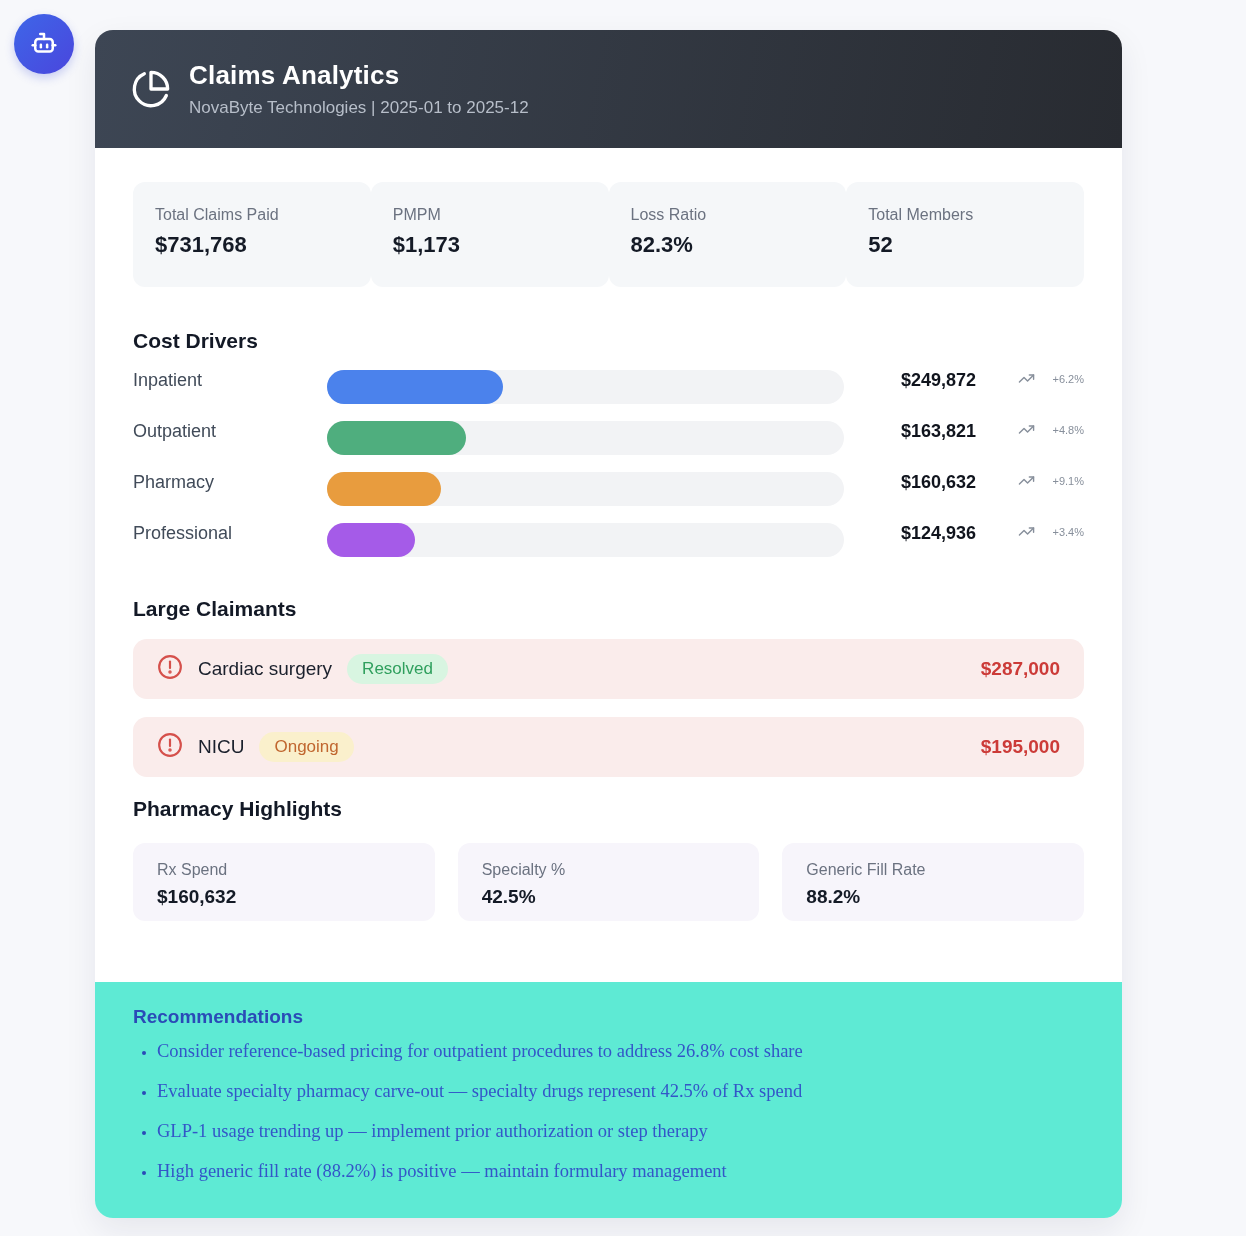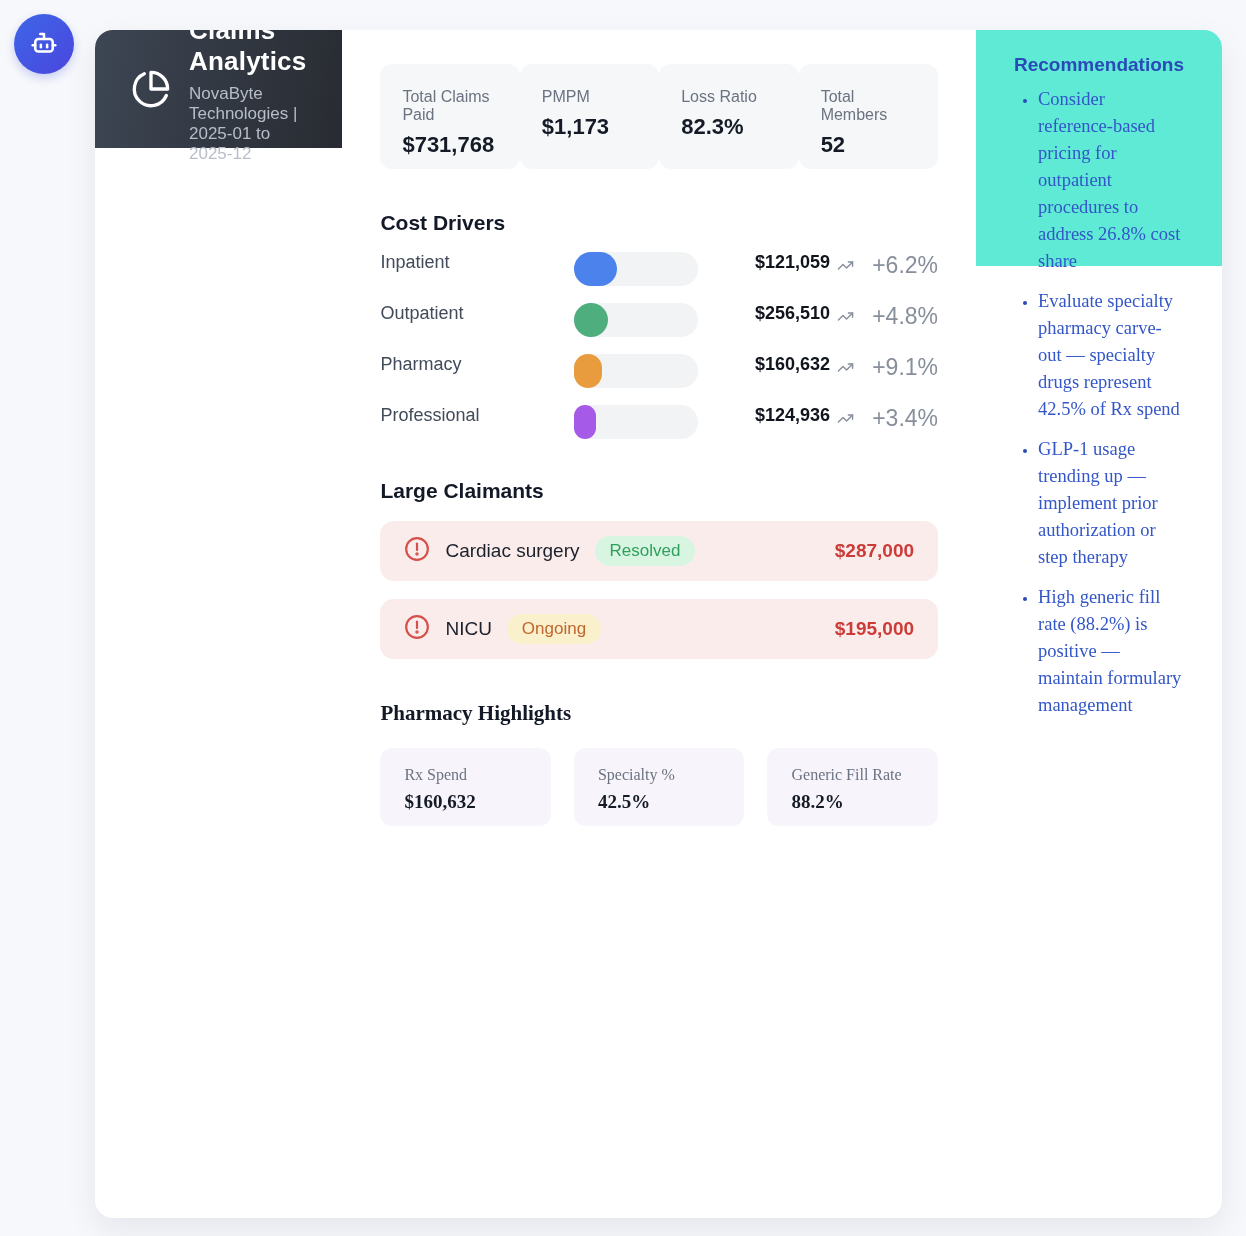--- a/index.html
+++ b/index.html
@@ -17,25 +17,25 @@
     width:60px; height:60px; border-radius:50%;
     background:linear-gradient(135deg,#3E66E8 0%,#4A46DD 100%);
     display:flex; align-items:center; justify-content:center;
     box-shadow:0 4px 10px rgba(60,80,220,0.25);
     cursor:pointer;
   }
 
   
   .card {
     position:absolute; left:95px; top:30px;
-    width:1127px; height:1188px;
+    width:1027px; height:1188px;
     background:#FFFFFF; border-radius:18px;
     box-shadow:0 12px 32px rgba(20,30,60,0.08);
     overflow:hidden;
-    display:flex; flex-direction:row;
+    display:flex; flex-direction:column;
   }
 
   
   .hdr {
     height:118px; flex:0 0 118px;
     background:linear-gradient(100deg,#3D4654 0%,#282B31 100%);
     display:flex; align-items:center; gap:18px;
     padding:0 36px;
   }
   .hdr-icon { width:40px; height:40px; flex:0 0 40px; }
@@ -56,38 +56,38 @@
   .sec-title { font-size:21px; font-weight:bold; color:#131926; }
 
   
   .drivers { margin-top:42px; }
   .drv-row { display:flex; align-items:flex-start; height:34px; margin-top:17px; }
   .drv-row:first-of-type { margin-top:24px; }
   .drv-label { width:194px; flex:0 0 194px; font-size:18px; color:#414B59; }
   .drv-track { flex:1; height:34px; background:#F2F3F5; border-radius:17px; position:relative; }
   .drv-fill { position:absolute; left:0; top:0; height:34px; border-radius:17px; }
   .drv-value { width:132px; flex:0 0 132px; text-align:right; font-size:18px; font-weight:bold; color:#10141D; }
-  .drv-trend { width:108px; flex:0 0 108px; display:flex; align-items:center; justify-content:flex-end; gap:18px; font-size:23px; color:#878F9B; }
+  .drv-trend { width:108px; flex:0 0 108px; display:flex; align-items:center; justify-content:flex-end; gap:18px; font-size:11px; color:#878F9B; }
   .trend-svg { width:17px; height:17px; }
 
   
   .claimants { margin-top:40px; }
   .clm-row {
     background:#FAECEB; border-radius:14px; height:60px;
     display:flex; align-items:center; gap:15px;
     padding:0 24px; margin-top:18px;
   }
   .clm-row:first-of-type { margin-top:22px; }
   .alert-svg { width:26px; height:26px; flex:0 0 26px; }
   .clm-name { font-size:19px; color:#1A202C; font-weight:500; }
   .clm-badge { border-radius:999px; padding:5px 15px; font-size:17px; font-weight:500; }
   .clm-amount { margin-left:auto; font-size:19px; font-weight:bold; color:#CC3B38; }
 
   
-  .pharm { margin-top:42px;font-family:Liberation Serif, serif; }
+  .pharm { margin-top:20px; }
   .pharm-row { display:flex; gap:23px; margin-top:22px; }
   .pharm-card { flex:1; background:#F7F5FB; border-radius:12px; padding:18px 24px; height:78px; }
   .pharm-label { font-size:16px; color:#6B7280; }
   .pharm-value { font-size:19px; font-weight:bold; color:#141A26; margin-top:7px; }
 
   
   .recs {
     flex:0 0 236px; height:236px;
     background:#5eead4; padding:24px 38px 0 38px;
   }
@@ -149,36 +149,36 @@
     </div>
 
     <div class="drivers">
       <div class="sec-title">Cost Drivers</div>
 
       <div class="drv-row">
         <div class="drv-label">Inpatient</div>
         <div class="drv-track">
           <div class="drv-fill" style="width: 34.1%; background: rgb(75, 130, 236);"></div>
         </div>
-        <div class="drv-value">$121,059</div>
+        <div class="drv-value">$249,872</div>
         <div class="drv-trend">
           <svg class="trend-svg" viewBox="0 0 24 24" fill="none" stroke="#878F9B" stroke-width="2" stroke-linecap="round" stroke-linejoin="round">
               <polyline points="22 7 13.5 15.5 8.5 10.5 2 17"></polyline>
               <polyline points="16 7 22 7 22 13"></polyline>
             </svg>
           <span>+6.2%</span>
         </div>
       </div>
 
       <div class="drv-row">
         <div class="drv-label">Outpatient</div>
         <div class="drv-track">
           <div class="drv-fill" style="width: 26.8%; background: rgb(79, 174, 126);"></div>
         </div>
-        <div class="drv-value">$256,510</div>
+        <div class="drv-value">$163,821</div>
         <div class="drv-trend">
           <svg class="trend-svg" viewBox="0 0 24 24" fill="none" stroke="#878F9B" stroke-width="2" stroke-linecap="round" stroke-linejoin="round">
               <polyline points="22 7 13.5 15.5 8.5 10.5 2 17"></polyline>
               <polyline points="16 7 22 7 22 13"></polyline>
             </svg>
           <span>+4.8%</span>
         </div>
       </div>
 
       <div class="drv-row">

